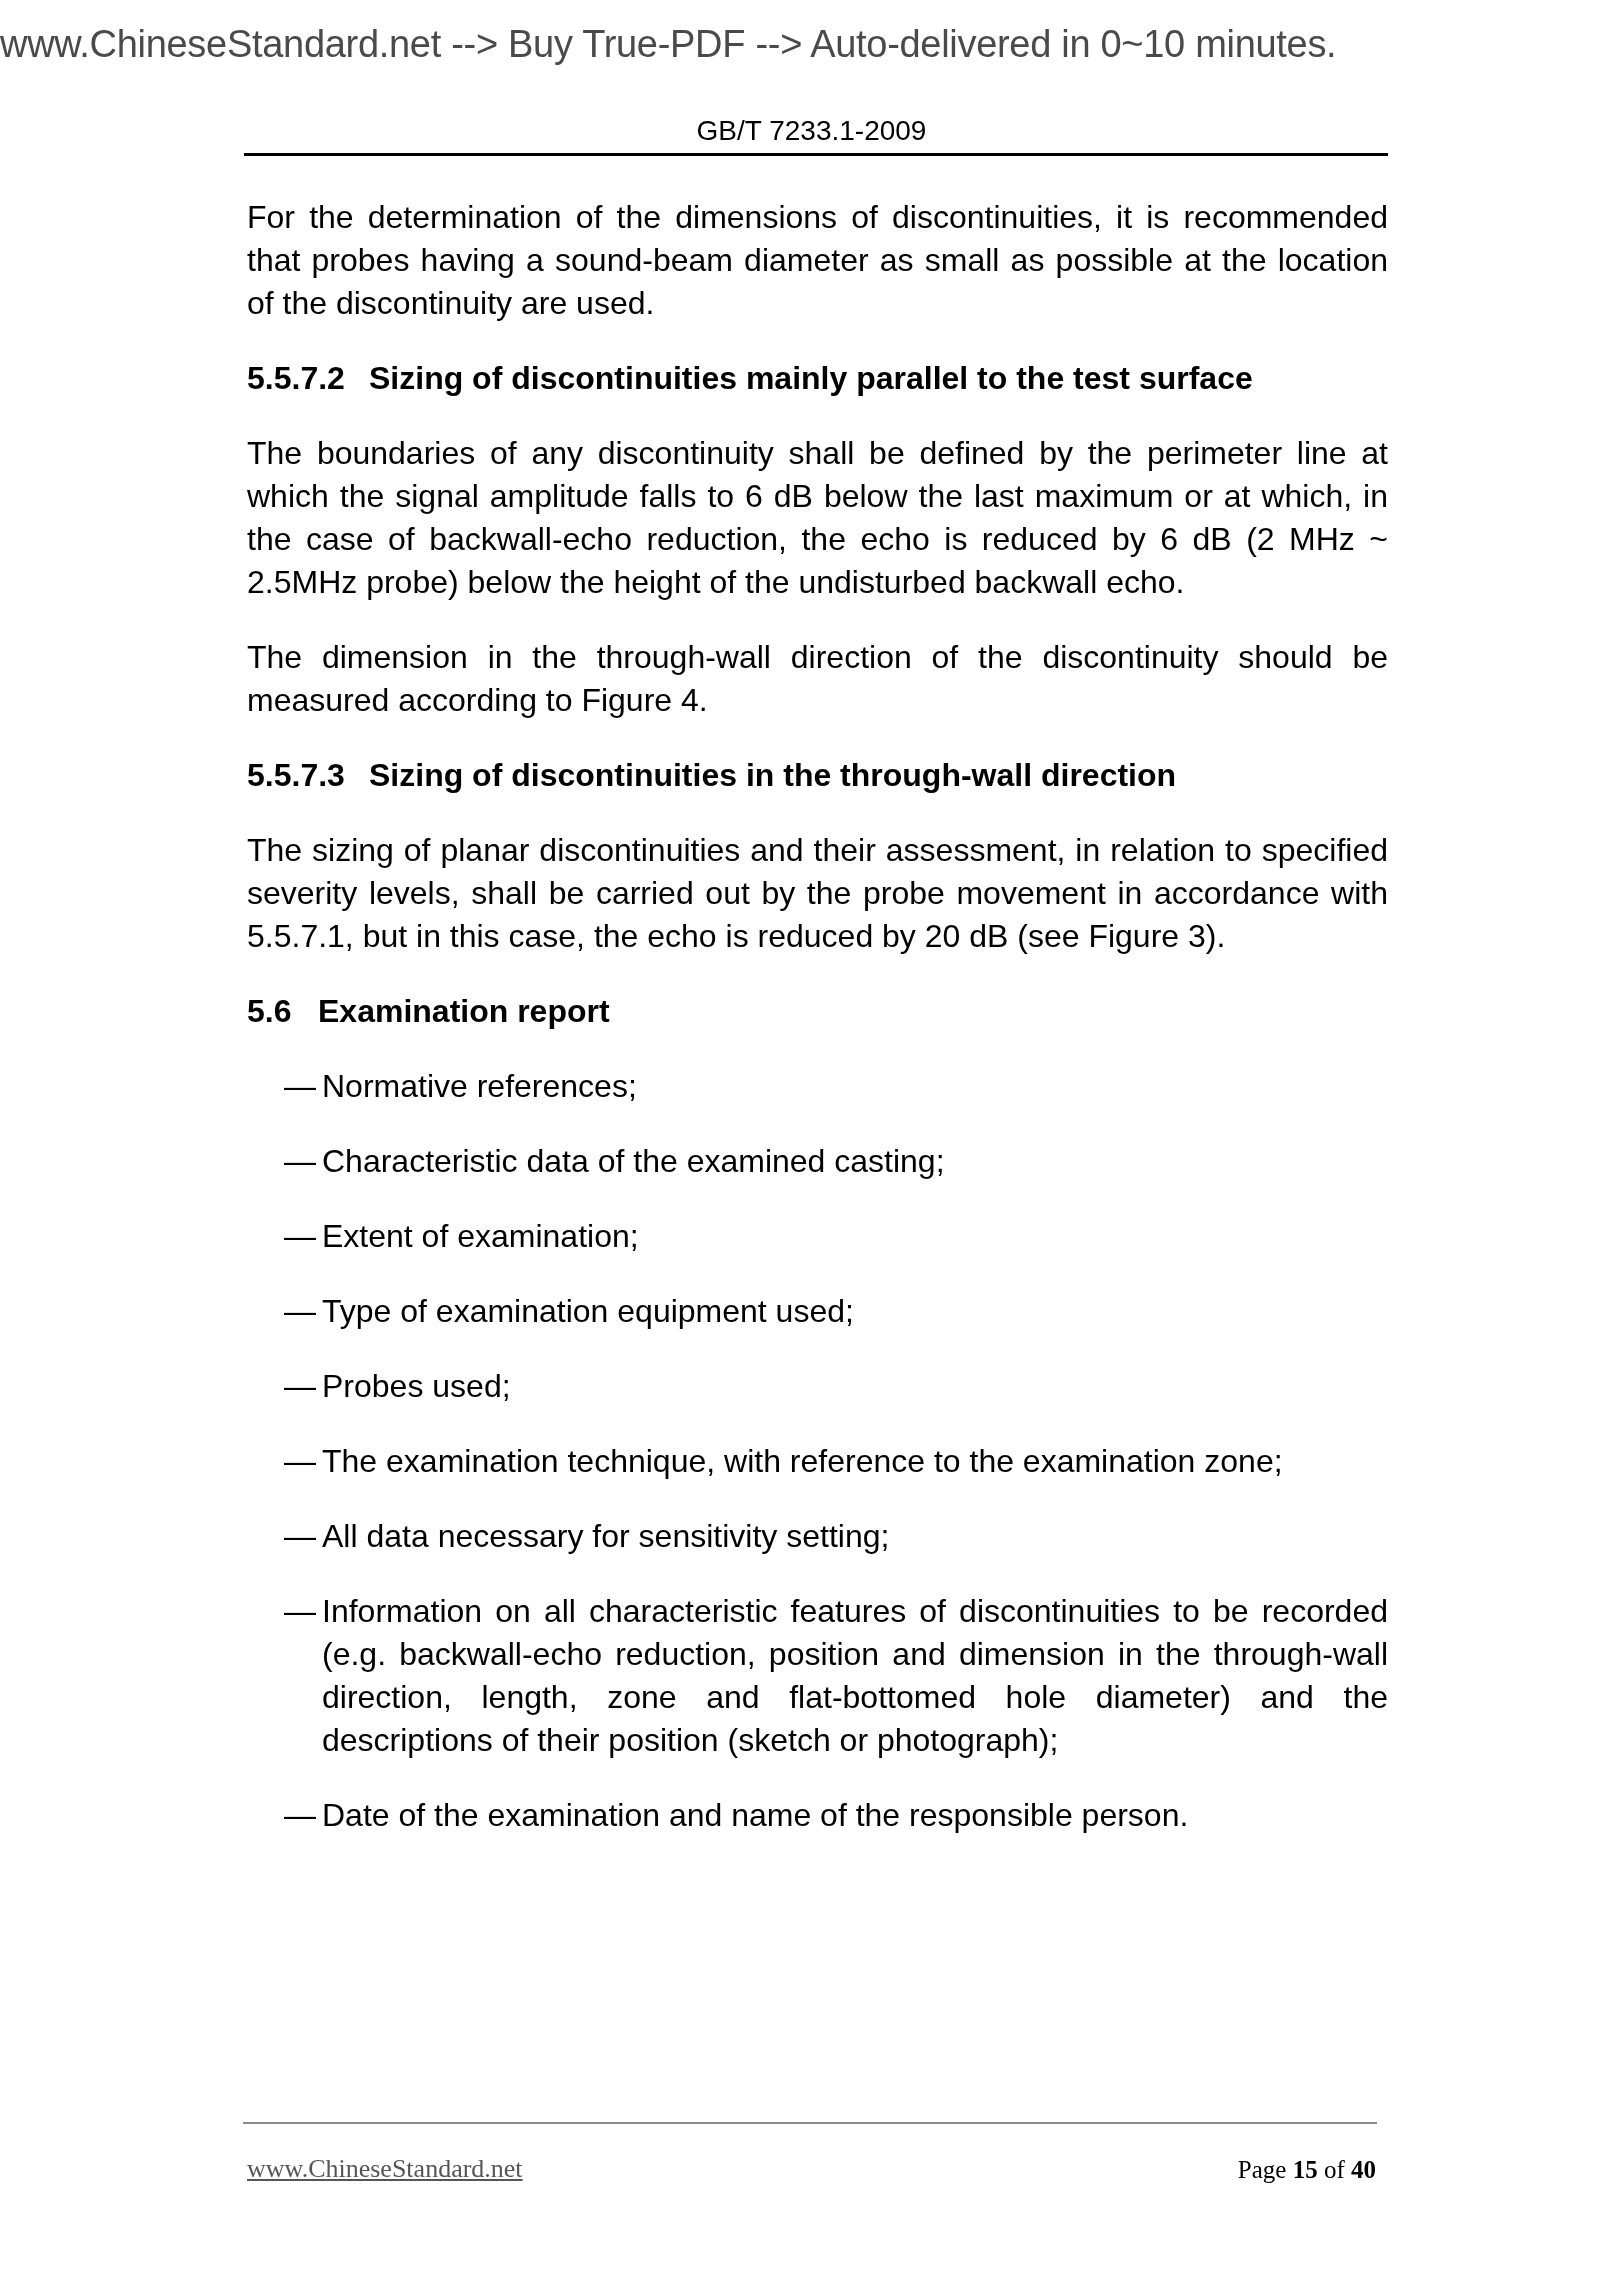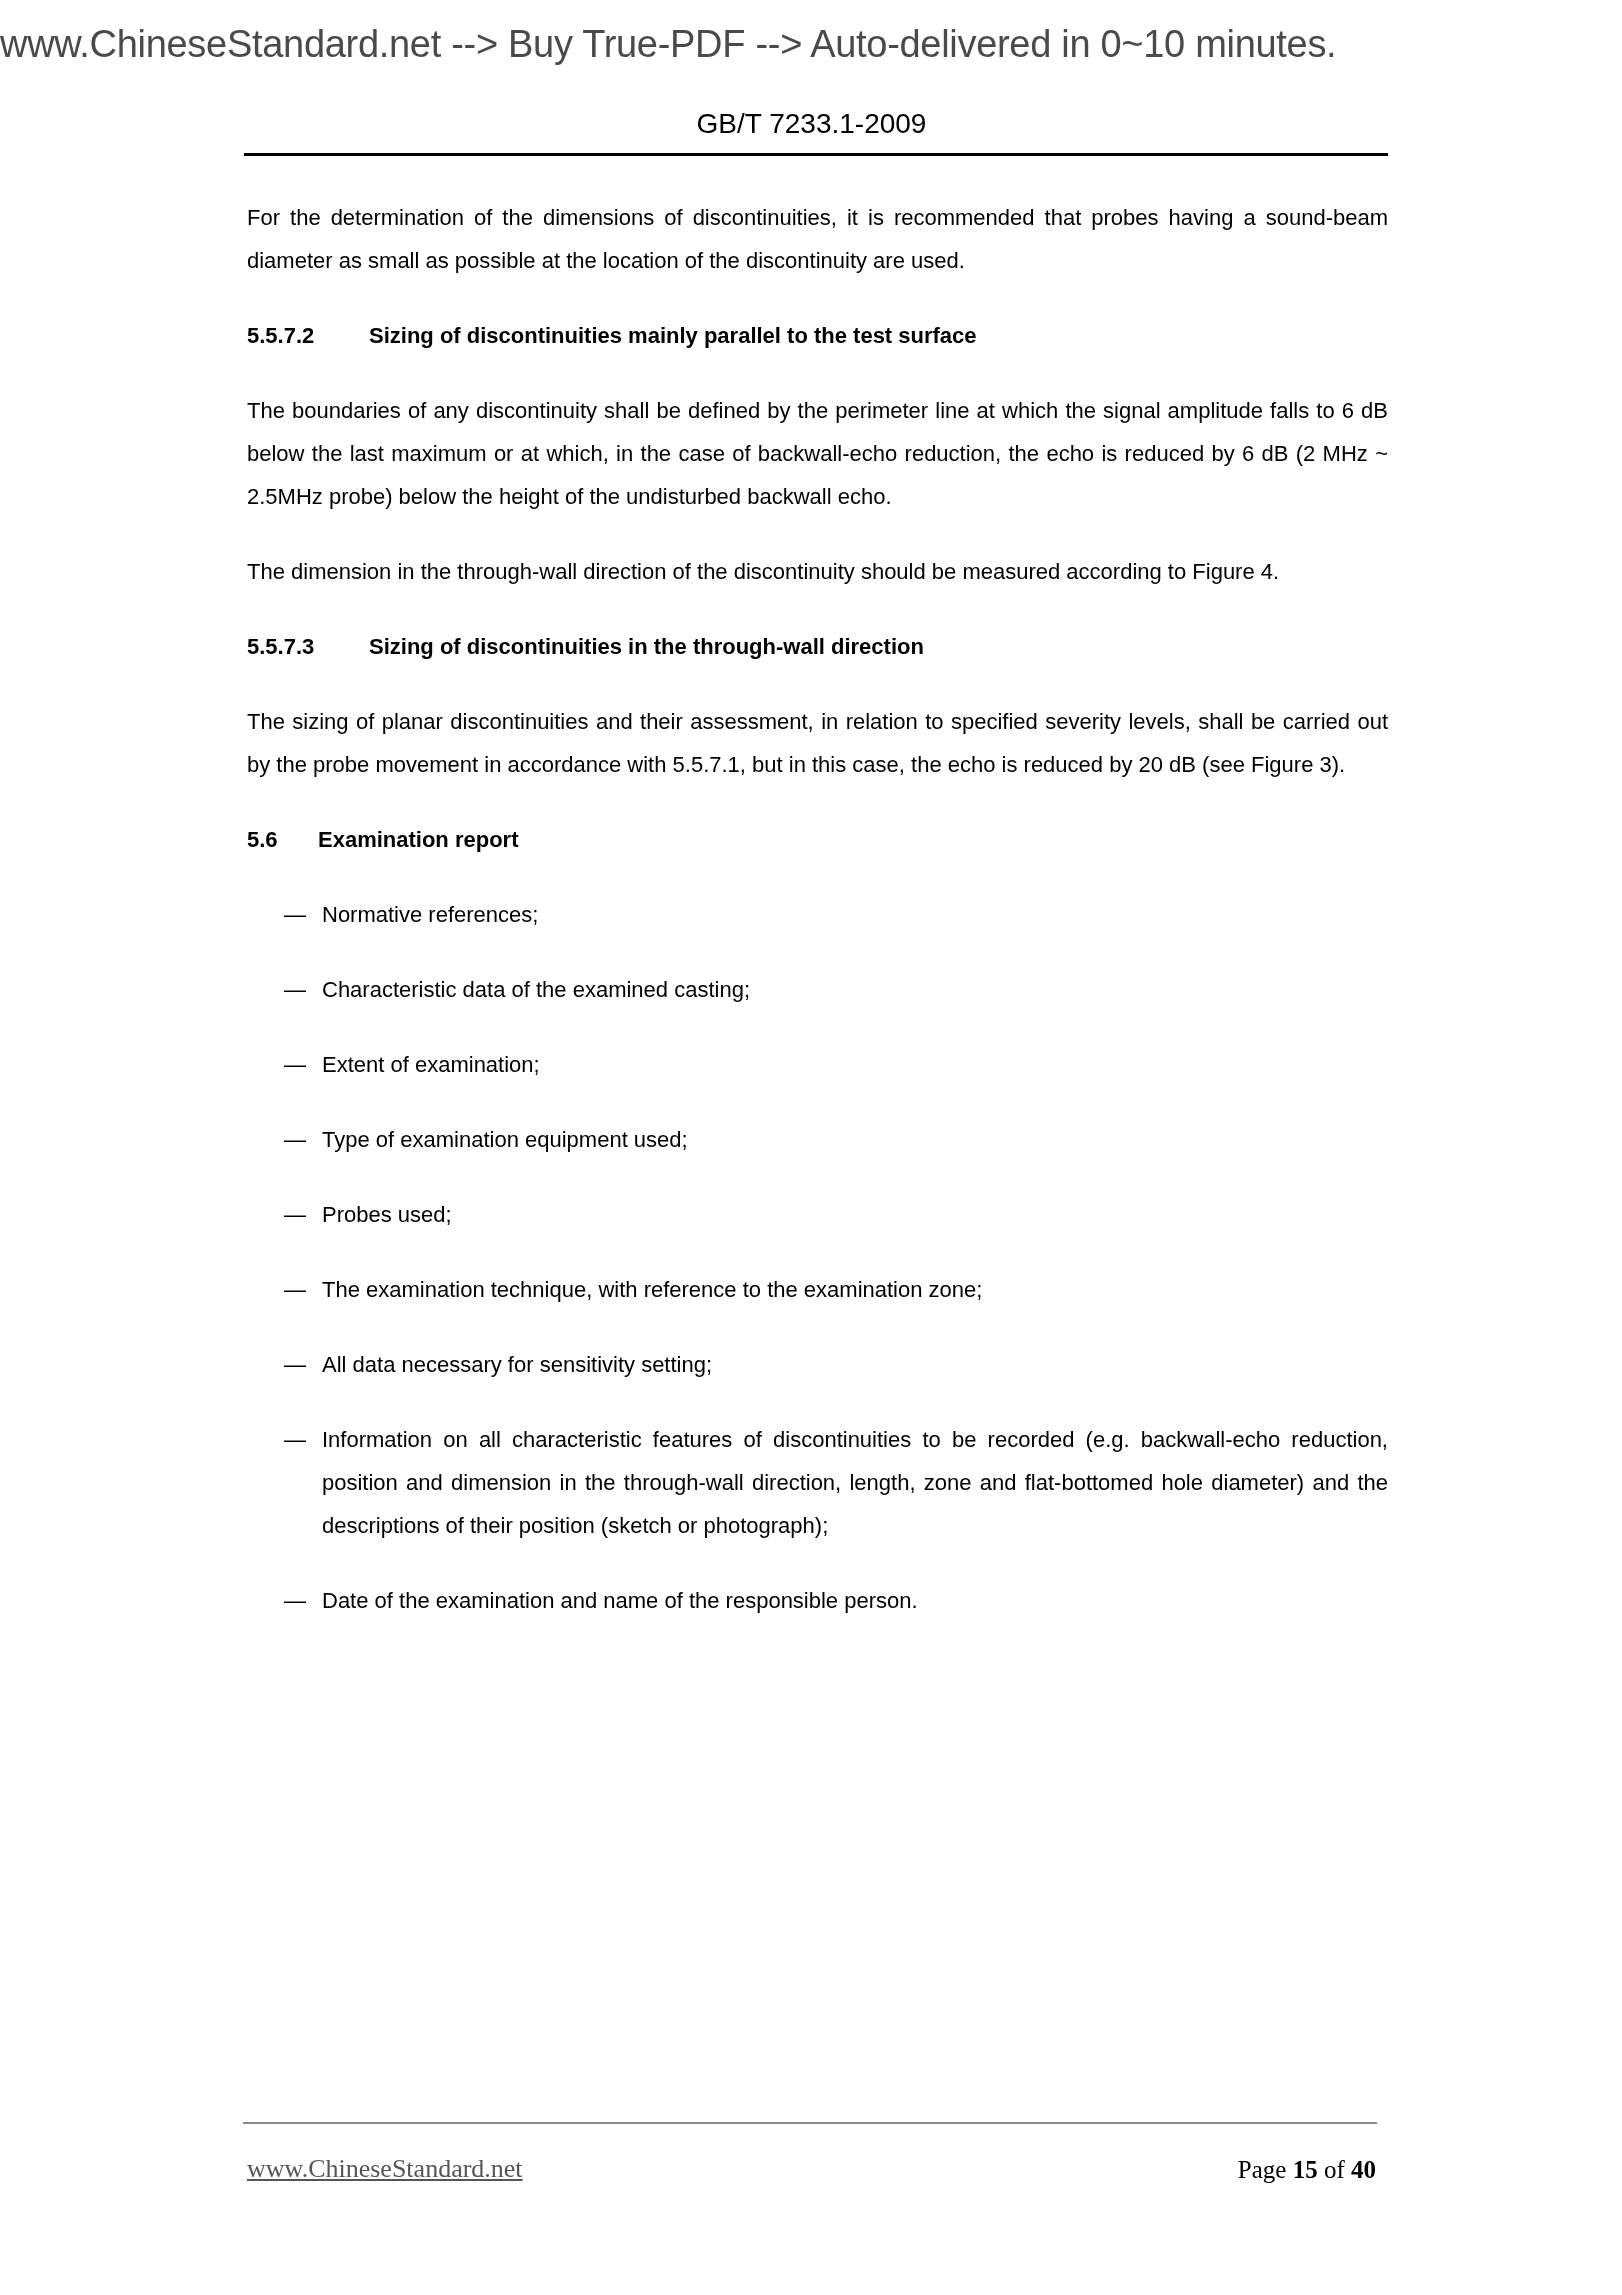--- a/index.html
+++ b/index.html
@@ -22,40 +22,40 @@
       width: 1623px;
       text-align: left;
       font-size: 38px;
       color: #4a4a4a;
       letter-spacing: -0.3px;
       white-space: nowrap;
     }
     .doc-code {
       position: absolute;
       left: 0;
-      top: 108px;
+      top: 115px;
       width: 1623px;
       text-align: center;
       font-size: 28px;
       color: #000;
     }
     .header-rule {
       position: absolute;
       left: 244px;
       top: 153px;
       width: 1144px;
       height: 2.5px;
       background: #000;
     }
     .content {
       position: absolute;
       left: 247px;
       top: 196px;
       width: 1141px;
-      font-size: 22px;
+      font-size: 32px;
       line-height: 43px;
     }
     .para {
       margin: 0 0 32px 0;
       text-align: justify;
     }
     .heading {
       font-weight: bold;
       margin: 0 0 32px 0;
       display: flex;

